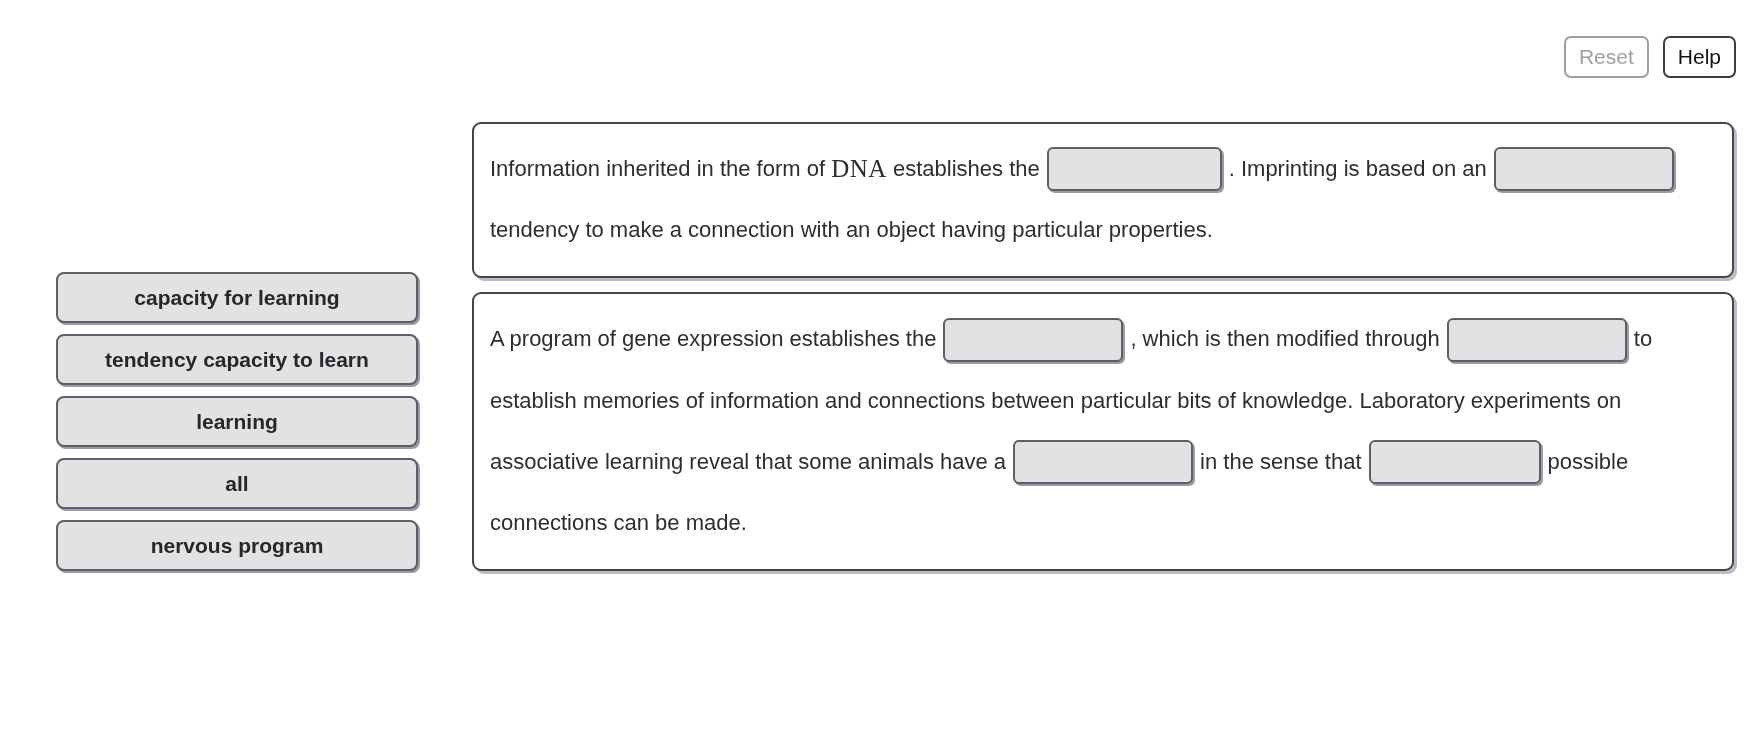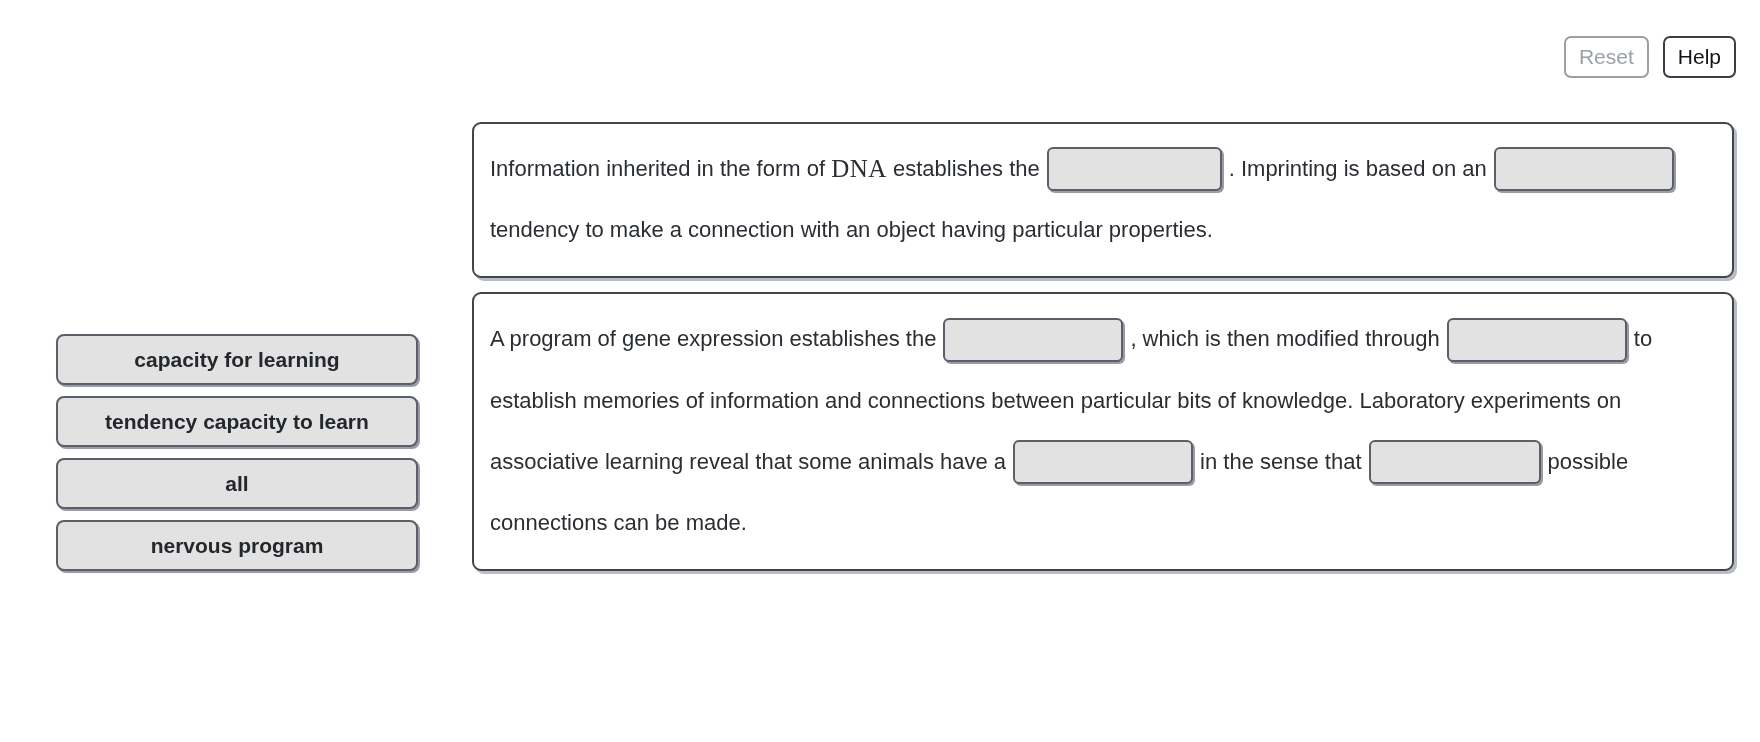--- a/index.html
+++ b/index.html
@@ -136,20 +136,23 @@
 <div class="workspace">
 
   <div class="wordbank">
     <div class="word-tile">
       <span>capacity for learning</span>
     </div>
     <div class="word-tile">
       <span>tendency capacity to learn</span>
     </div>
     <div class="word-tile">
+      <span>learning</span>
+    </div>
+    <div class="word-tile">
       <span>all</span>
     </div>
     <div class="word-tile">
       <span>nervous program</span>
     </div>
   </div>
 
   <div class="panels">
 
     <div class="panel">

